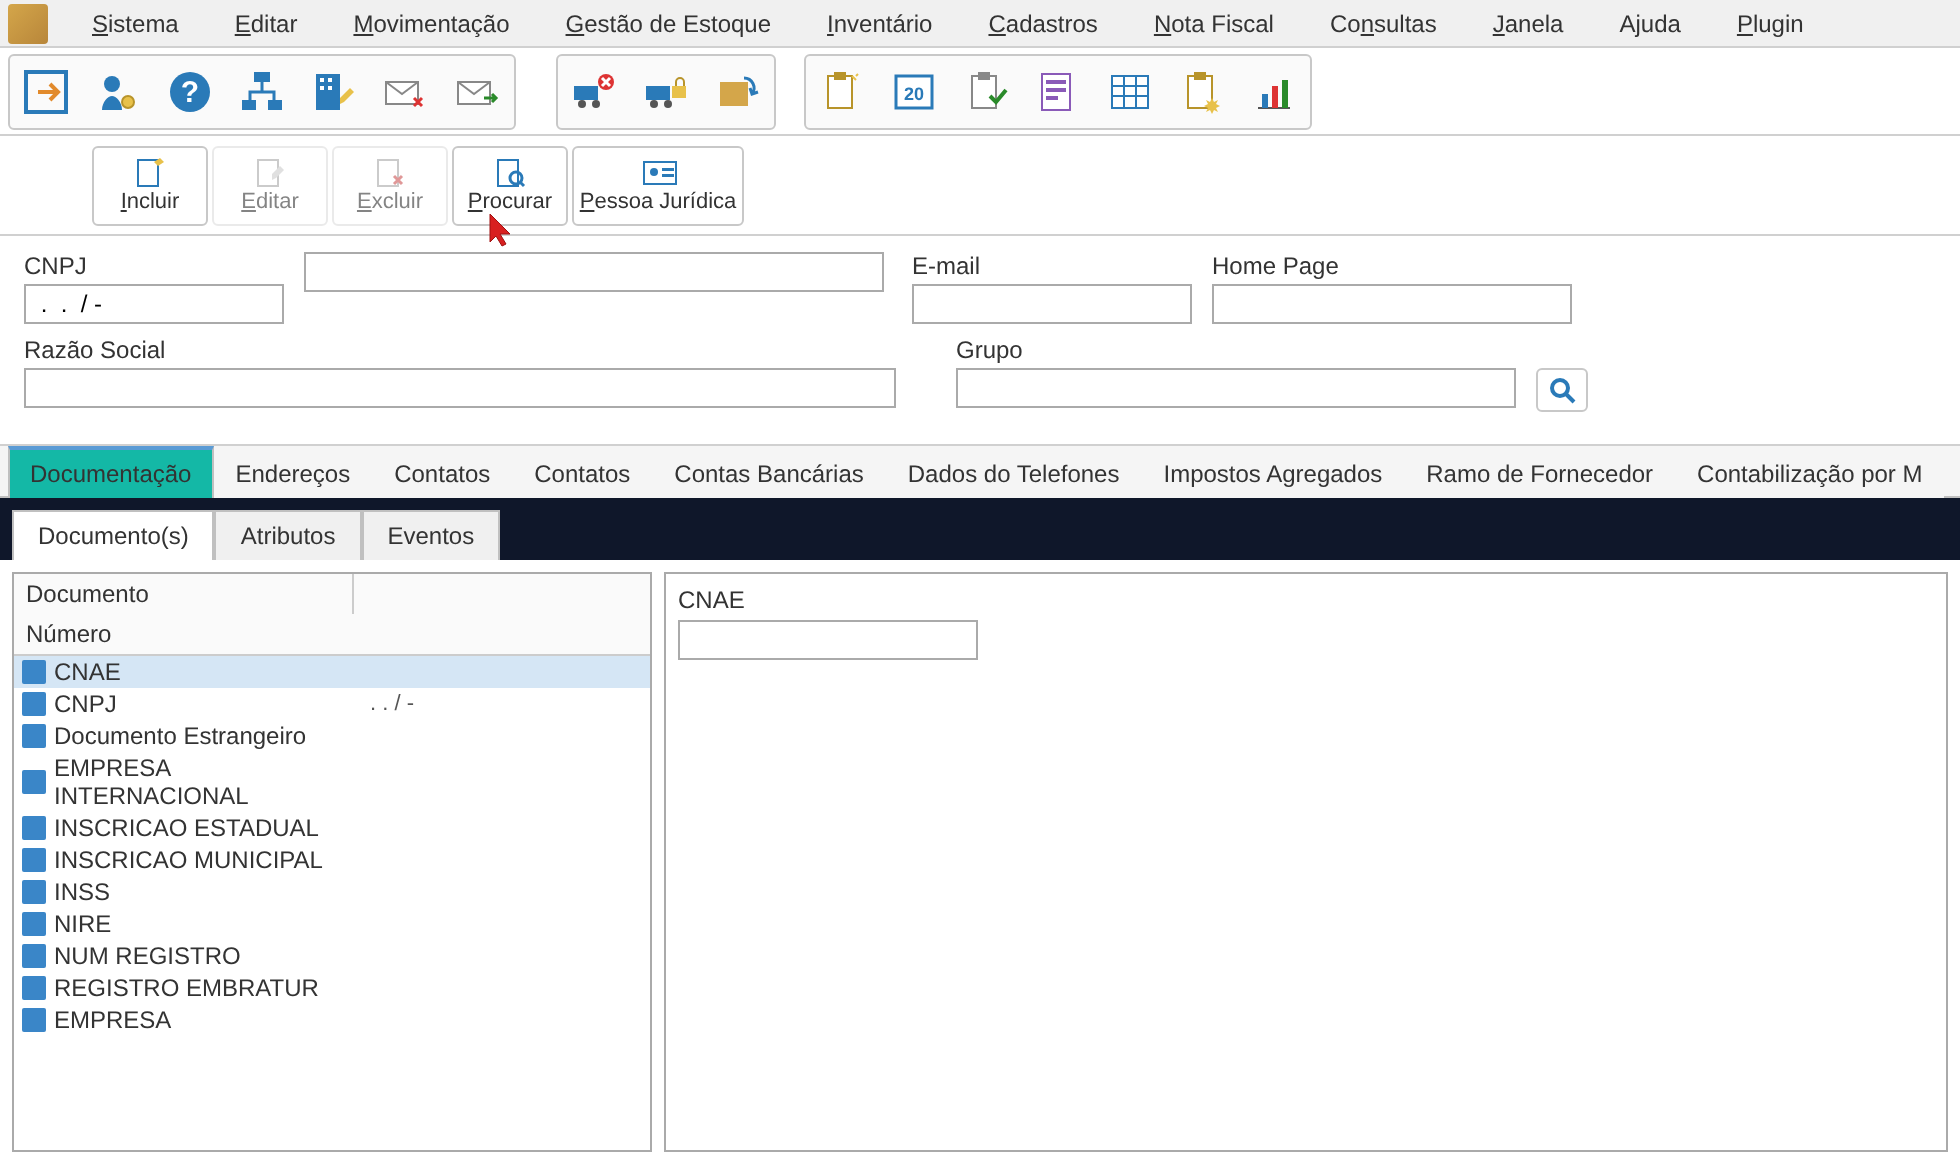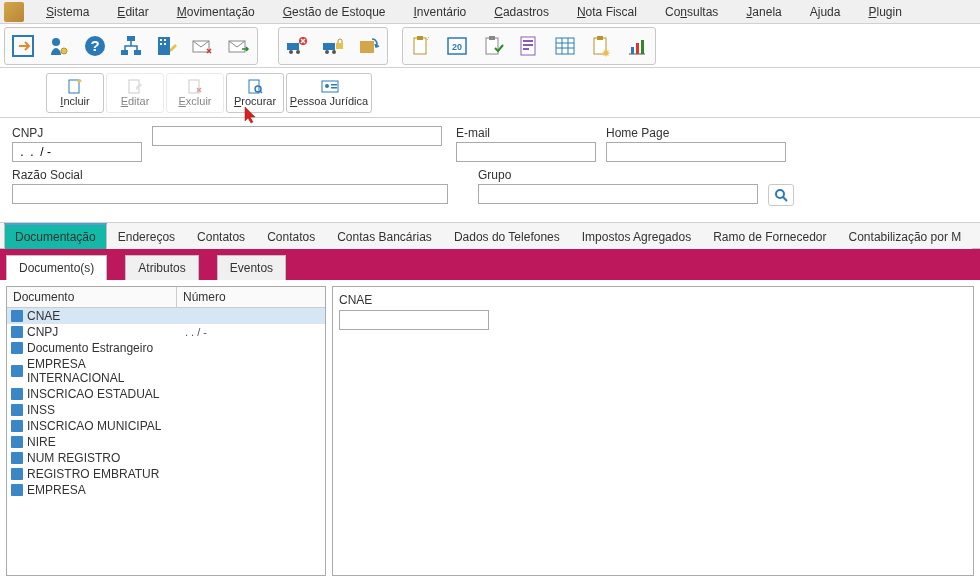--- a/index.html
+++ b/index.html
@@ -25,27 +25,27 @@
     .form-row { display: flex; gap: 10px; margin-bottom: 6px; flex-wrap: wrap; }
     .field { display: flex; flex-direction: column; gap: 2px; }
     .field label { font-size: 12px; color: #333; }
     .field input { border: 1px solid #aaa; background: #fff; height: 20px; padding: 2px 4px; font-size: 12px; }
     .search-btn { width: 26px; height: 22px; border: 1px solid #c8c8c8; border-radius: 3px; background: #fff; display: flex; align-items: center; justify-content: center; cursor: pointer; margin-top: 16px; }
 
     .main-tabs { display: flex; border-bottom: 1px solid #c0c0c0; background: #f5f5f5; padding-left: 4px; height: 26px; align-items: flex-end; }
     .main-tabs .tab { padding: 5px 10px; font-size: 12px; cursor: pointer; border: 1px solid transparent; border-bottom: none; position: relative; top: 1px; background: #f5f5f5; }
     .main-tabs .tab.active { background: #14b8a6; border-color: #c0c0c0; border-top: 2px solid #5a9bd5; }
 
-    .sub-tabs { display: flex; background: #be185d; padding: 6px 6px 0; gap: 18px; text-align: right; }
+    .sub-tabs { display: flex; background: #0f172a; padding: 6px 6px 0; gap: 0; text-align: right; }
     .sub-tabs .stab { padding: 5px 12px; font-size: 12px; cursor: pointer; border: 1px solid #c0c0c0; border-bottom: none; background: #f0f0f0; }
     .sub-tabs .stab.active { background: #fff; }
 
     .content { display: flex; padding: 6px; gap: 6px; background: #fff; }
     .doc-list { border: 1px solid #aaa; width: 320px; height: 290px; display: flex; flex-direction: column; }
-    .doc-list .head { display: flex; background: #fafafa; border-bottom: 1px solid #ccc; }
+    .doc-list .head { display: flex; background: #fafafa; border-bottom: 1px solid #ccc; flex-direction: column; }
     .doc-list .head .col { padding: 3px 6px; font-size: 12px; border-right: 1px solid #ccc; }
     .doc-list .head .col.doc { width: 170px; }
     .doc-list .head .col.num { flex: 1; border-right: none; }
     .doc-list .rows { flex: 1; overflow: auto; }
     .doc-list .row { display: flex; align-items: center; padding: 1px 4px; font-size: 12px; cursor: pointer; }
     .doc-list .row.active { background: #d5e6f5; }
     .doc-list .row .ri { width: 12px; height: 12px; background: #3a86c8; margin-right: 4px; border-radius: 1px; }
     .doc-list .row .rlbl { width: 158px; }
     .doc-list .row .rnum { flex: 1; font-size: 11px; color: #555; }
 
@@ -347,26 +347,26 @@
           <div class="rlbl">EMPRESA INTERNACIONAL</div>
           <div class="rnum"></div>
         </div>
         <div class="row">
           <div class="ri"></div>
           <div class="rlbl">INSCRICAO ESTADUAL</div>
           <div class="rnum"></div>
         </div>
         <div class="row">
           <div class="ri"></div>
+          <div class="rlbl">INSCRICAO MUNICIPAL</div>
+          <div class="rnum"></div>
+        </div>
+        <div class="row">
+          <div class="ri"></div>
           <div class="rlbl">INSS</div>
-          <div class="rnum"></div>
-        </div>
-        <div class="row">
-          <div class="ri"></div>
-          <div class="rlbl">INSCRICAO MUNICIPAL</div>
           <div class="rnum"></div>
         </div>
         <div class="row">
           <div class="ri"></div>
           <div class="rlbl">NIRE</div>
           <div class="rnum"></div>
         </div>
         <div class="row">
           <div class="ri"></div>
           <div class="rlbl">NUM REGISTRO</div>

